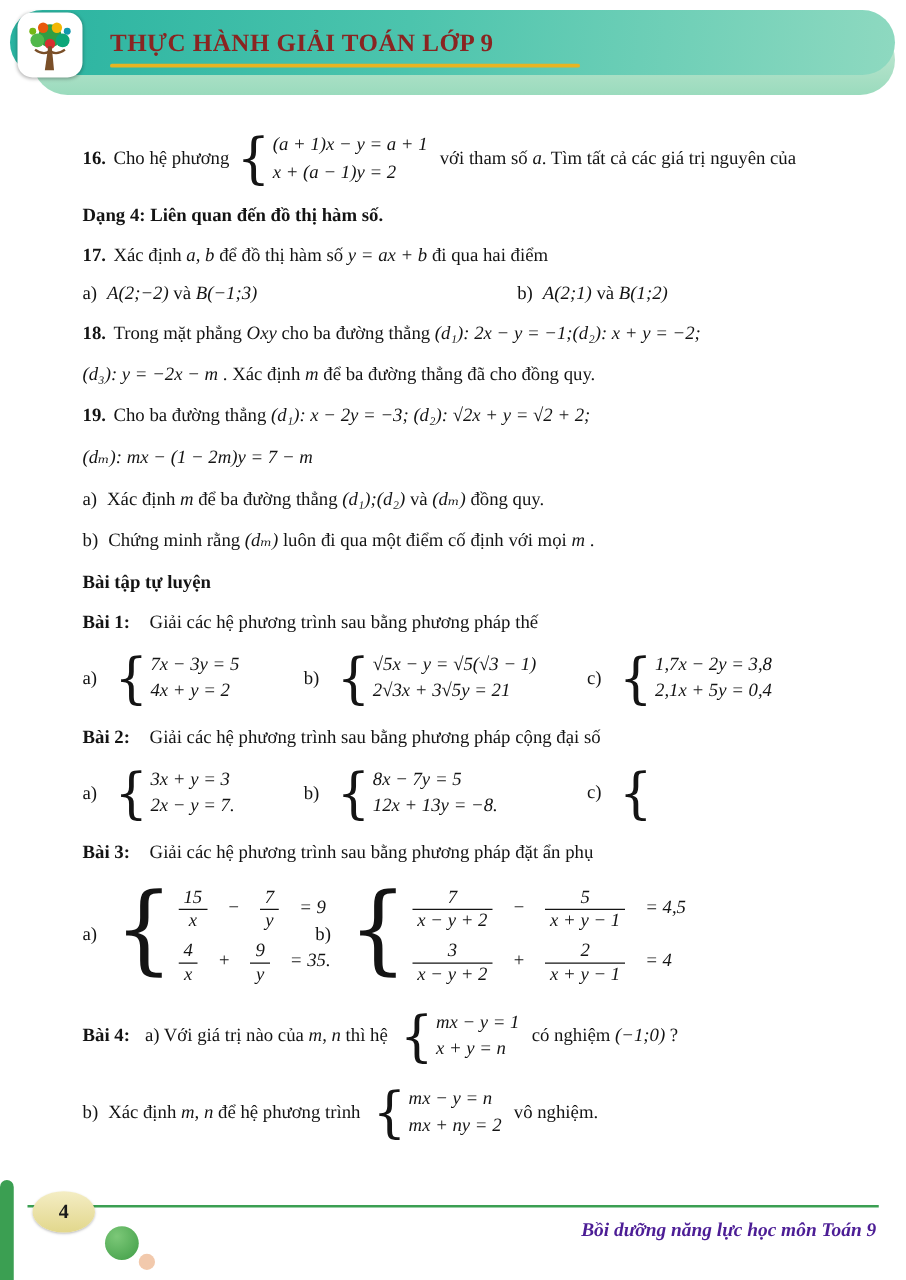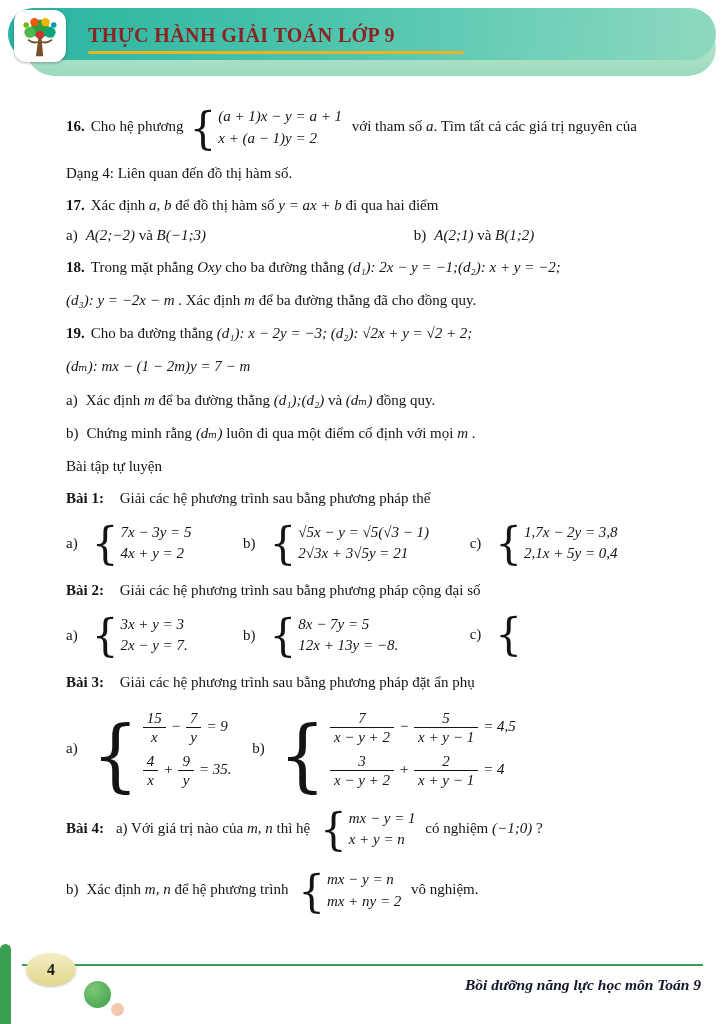--- a/index.html
+++ b/index.html
@@ -13,56 +13,56 @@
     background:linear-gradient(180deg,#cdead8,#9adbbd);border-radius:28px}
   .banner{position:absolute;left:8px;top:8px;width:708px;height:52px;
     background:linear-gradient(95deg,#29b3a0,#4cc4ad 45%,#8ed9c0);border-radius:28px}
   .logo{position:absolute;left:14px;top:10px;width:52px;height:52px;background:#fff;
     border-radius:12px;box-shadow:0 1px 3px rgba(0,0,0,.3);display:flex;align-items:center;justify-content:center}
   .title{position:absolute;left:88px;top:24px;font-size:20px;font-weight:bold;color:#8a2421;letter-spacing:.4px}
   .title-underline{position:absolute;left:88px;top:51px;width:376px;height:3px;background:#e8b421;border-radius:2px}
   
   .content{padding:10px 38px 0 66px}
   .para{margin:0 0 10px;line-height:1.5}
-  .bold{font-weight:normal}
+  .bold{font-weight:bold}
   .pnum{font-weight:bold;margin-right:6px}
   .blabel{font-weight:bold;margin-right:12px}
   .itemlabel{margin-right:8px}
   .math{font-style:italic}
   .gap{margin-top:11px}
   
-  .system{display:inline-flex;align-items:flex-end;vertical-align:middle;margin:2px 6px;white-space:nowrap}
+  .system{display:inline-flex;align-items:flex-start;vertical-align:middle;margin:2px 6px;white-space:nowrap}
   .system::before{content:"{";font-family:"DejaVu Serif",serif;font-size:42px;line-height:1;
     display:inline-block;transform:scaleY(1.05);margin-right:2px;font-weight:400}
   .system.tall::before{font-size:74px}
   .eqs{display:inline-flex;flex-direction:column}
   .eqs>span{line-height:1.45;white-space:nowrap}
   
   .frac{display:inline-block;vertical-align:middle;text-align:center;margin:0 2px;line-height:1.2;font-style:italic}
   .frac .num{display:block;padding:0 4px}
   .frac .den{display:block;border-top:1.2px solid #141414;padding:0 4px}
-  .eqrow{display:flex;align-items:center;gap:3px;margin:3px 0;white-space:nowrap;font-style:italic}
+  .eqrow{display:flex;align-items:center;gap:14px;margin:3px 0;white-space:nowrap;font-style:italic}
   
   .cols{display:flex;align-items:flex-start;margin:2px 0 12px}
   .w56{width:56%}
   .w285{width:28.5%}
   .w365{width:36.5%}
   .w30{width:30%}
   .sysitem{display:flex;align-items:center}
   
   .footer-line{position:absolute;left:22px;right:22px;bottom:58px;height:2.5px;background:#3b9f52}
   .left-strip{position:absolute;left:0;bottom:0;width:11px;height:80px;background:#3b9f52;border-radius:6px 6px 0 0}
   .page-oval{position:absolute;left:26px;bottom:38px;width:50px;height:33px;
     background:linear-gradient(180deg,#f4edc4,#e2d78c);border-radius:50%;
     display:flex;align-items:center;justify-content:center;font-weight:bold;font-size:16px;color:#1a1a1a;
     box-shadow:0 1px 2px rgba(0,0,0,.25)}
   .green-dot{position:absolute;left:84px;bottom:16px;width:27px;height:27px;border-radius:50%;
     background:radial-gradient(circle at 35% 30%,#7cc878,#3f9d46)}
   .peach-dot{position:absolute;left:111px;bottom:8px;width:13px;height:13px;border-radius:50%;background:#f2c9ac}
-  .footer-text{position:absolute;right:24px;bottom:30px;font-style:italic;font-weight:bold;color:#0f172a;font-size:15.5px}
+  .footer-text{position:absolute;right:24px;bottom:30px;font-style:italic;font-weight:bold;color:#4c1d95;font-size:15.5px}
 </style>
 </head>
 <body>
 
 <div class="page">
 
   <header class="header">
     <div class="banner-under"></div>
     <div class="banner"></div>
     <div class="logo">

